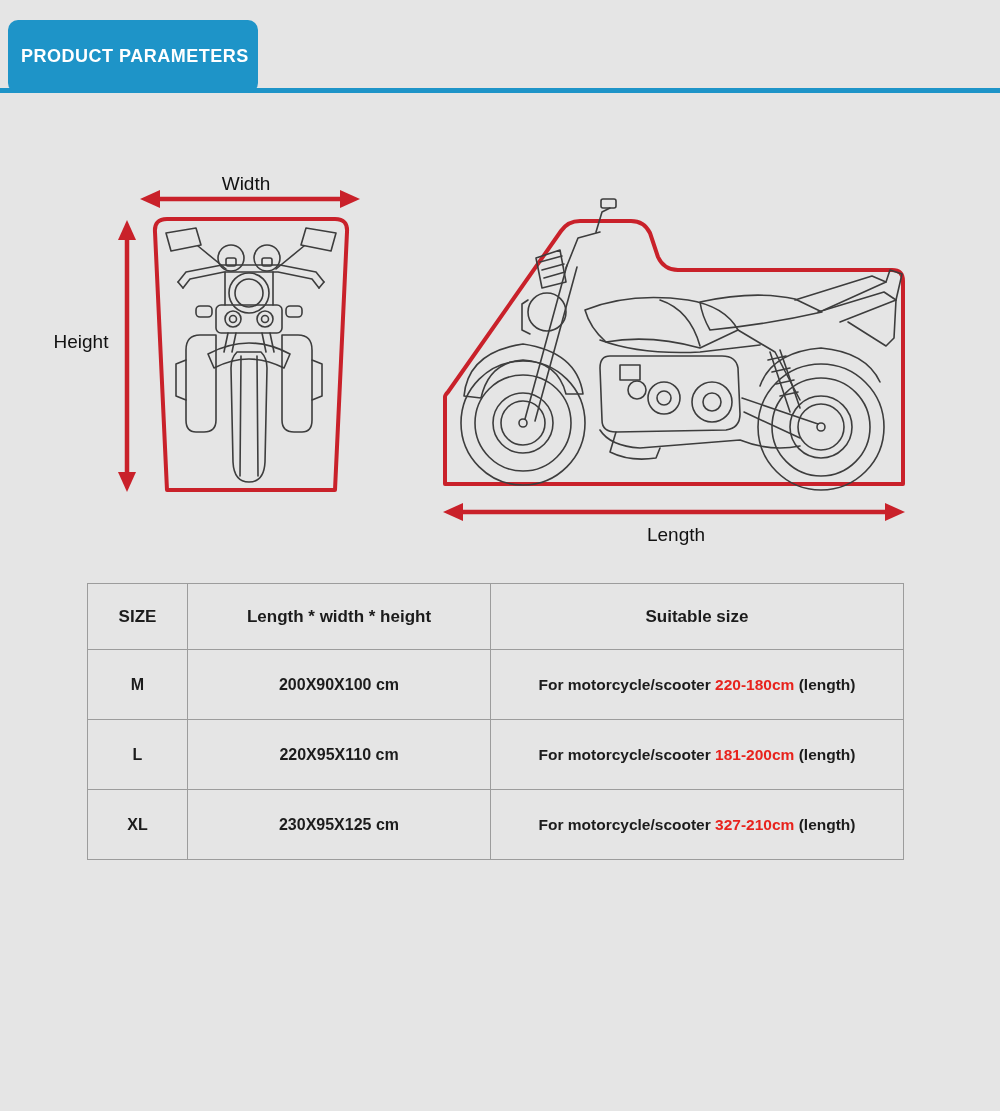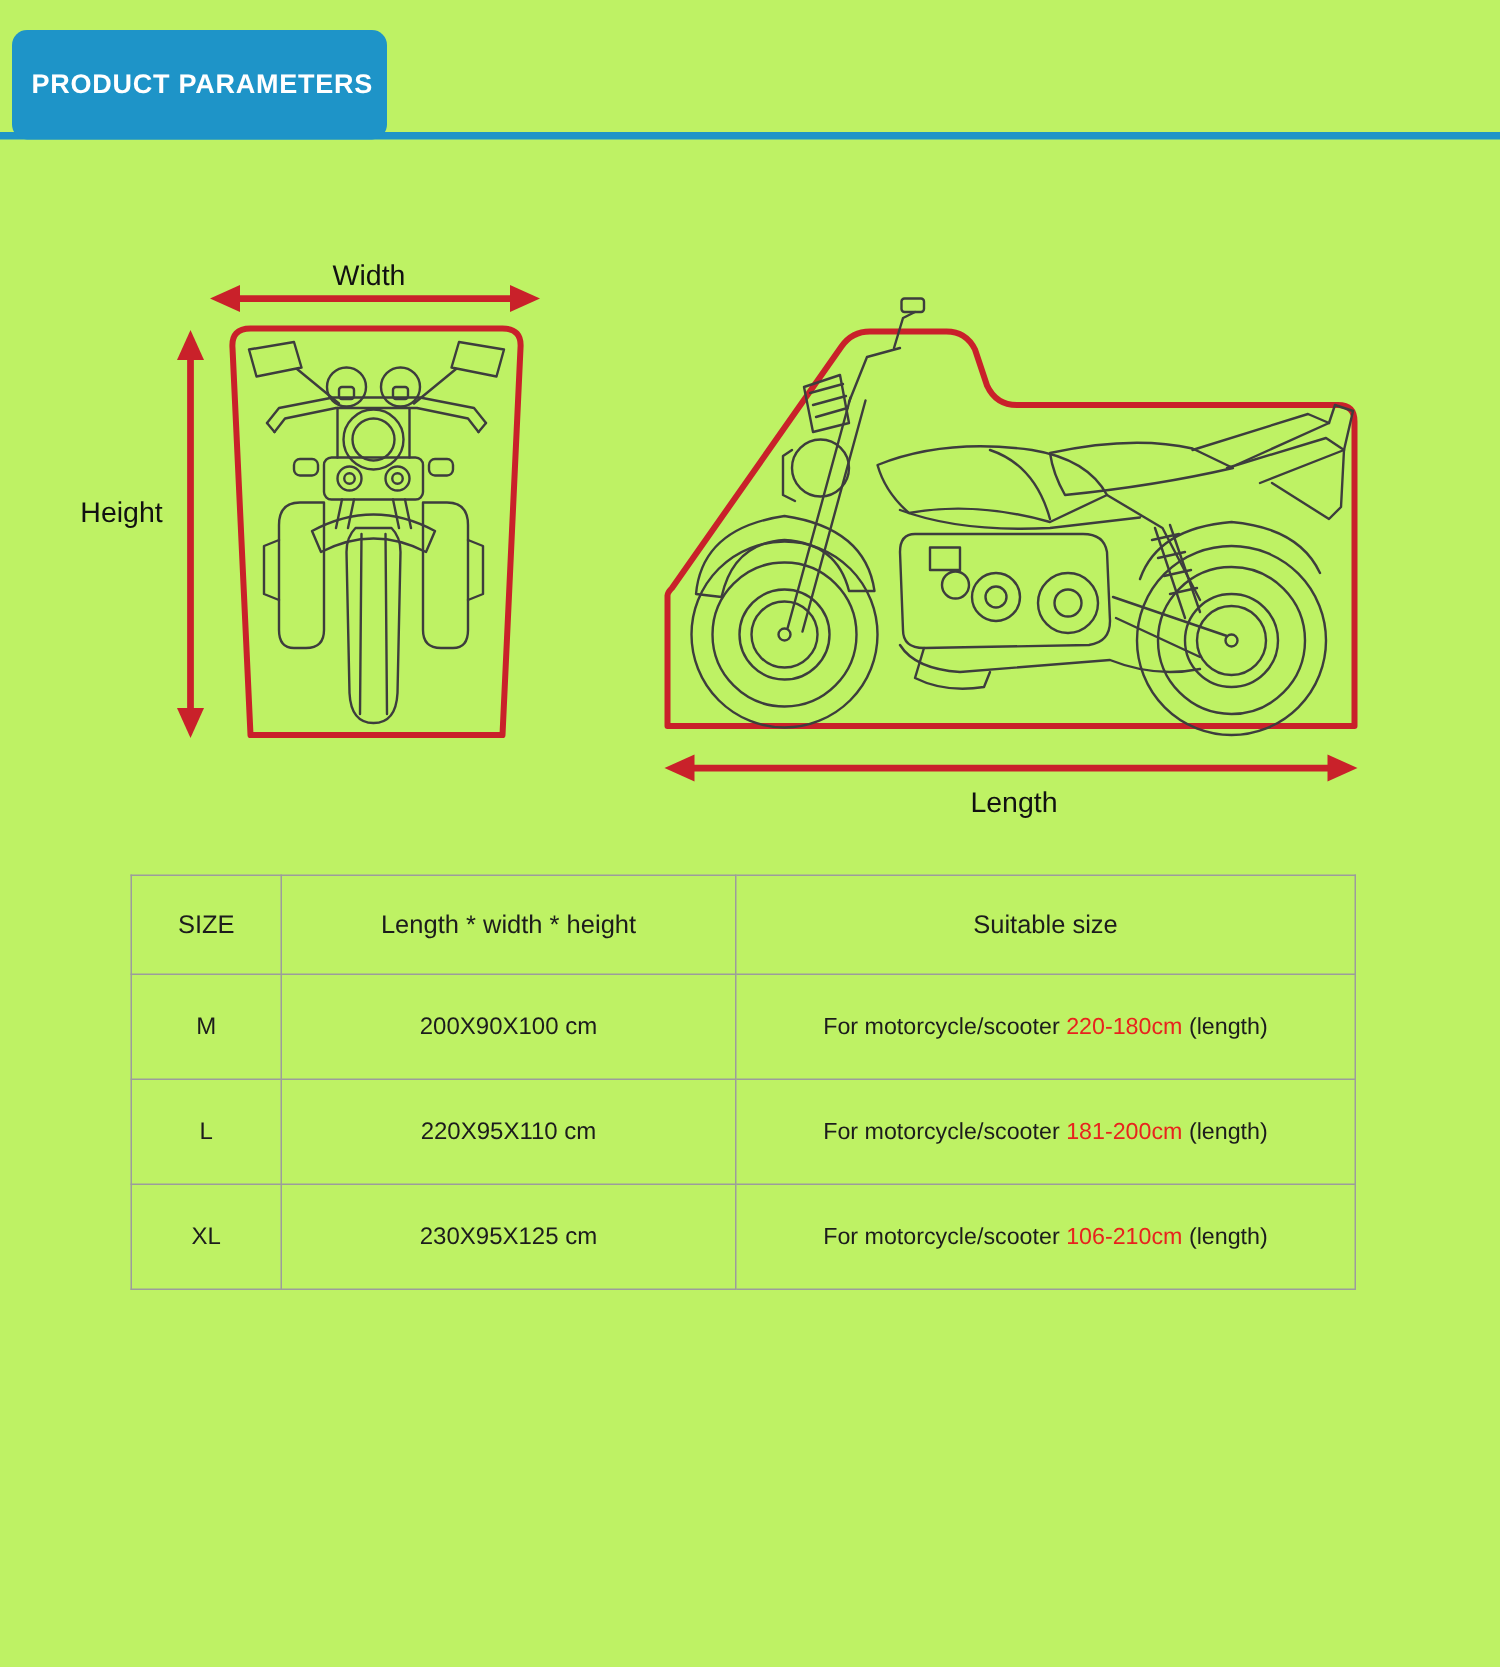--- a/index.html
+++ b/index.html
@@ -3,21 +3,21 @@
 <meta charset="utf-8">
 <style>
   :root{
     --accent:#1e94c8;
     --cover:#c9212a;
     --sketch:#3d3d3d;
     --hl:#e8231d;
   }
   html,body{margin:0;padding:0;background:#ffffff;}
   .stage{
-    position:relative;width:1000px;height:1111px;background:#bef264;
+    position:relative;width:1000px;height:1111px;background:#e5e5e5;
     font-family:"Liberation Sans","DejaVu Sans",sans-serif;overflow:hidden;color:#1c1c1c;
   }
   
   .accent-line{position:absolute;left:0;top:88px;width:1000px;height:5px;background:var(--accent);}
   .banner{
     position:absolute;left:8px;top:20px;width:250px;height:73px;border-radius:10px;
     background:var(--accent);display:flex;align-items:center;padding-left:13px;box-sizing:border-box;
   }
   .banner-title{color:#ffffff;font-weight:bold;font-size:18px;letter-spacing:.5px;}
   
@@ -26,21 +26,21 @@
   .arrow-line{stroke:var(--cover);stroke-width:4.5;}
   .arrow-head{fill:var(--cover);stroke:none;}
   .sketch{stroke:var(--sketch);fill:none;stroke-width:1.6;stroke-linejoin:round;stroke-linecap:round;}
   .dim-label{fill:#111111;font-size:19px;font-family:"Liberation Sans","DejaVu Sans",sans-serif;}
   
   .size-table{
     position:absolute;left:87px;top:583px;width:816px;border-collapse:collapse;table-layout:fixed;
   }
   .size-table col.c1{width:100px;} .size-table col.c2{width:303px;} .size-table col.c3{width:413px;}
   .size-table th,.size-table td{
-    border:1px solid #9c9c9c;text-align:center;vertical-align:middle;font-weight:400;padding:0;
+    border:1px solid #9c9c9c;text-align:center;vertical-align:middle;font-weight:700;padding:0;
   }
   .size-table thead tr{height:66px;}
   .size-table tbody tr{height:70px;}
   .size-table th{font-size:17px;}
   .cell-size,.cell-dims{font-size:16px;}
   .cell-suitable{font-size:15.5px;}
   .range{color:var(--hl);}
 </style>
 </head>
 <body>
@@ -179,17 +179,17 @@
         <td class="cell-suitable"><span>For motorcycle/scooter </span><span class="range">220-180cm</span><span> (length)</span></td>
       </tr>
       <tr>
         <td class="cell-size">L</td>
         <td class="cell-dims">220X95X110 cm</td>
         <td class="cell-suitable"><span>For motorcycle/scooter </span><span class="range">181-200cm</span><span> (length)</span></td>
       </tr>
       <tr>
         <td class="cell-size">XL</td>
         <td class="cell-dims">230X95X125 cm</td>
-        <td class="cell-suitable"><span>For motorcycle/scooter </span><span class="range">106-210cm</span><span> (length)</span></td>
+        <td class="cell-suitable"><span>For motorcycle/scooter </span><span class="range">327-210cm</span><span> (length)</span></td>
       </tr>
     </tbody>
   </table>
 </div>
 
 </body></html>

